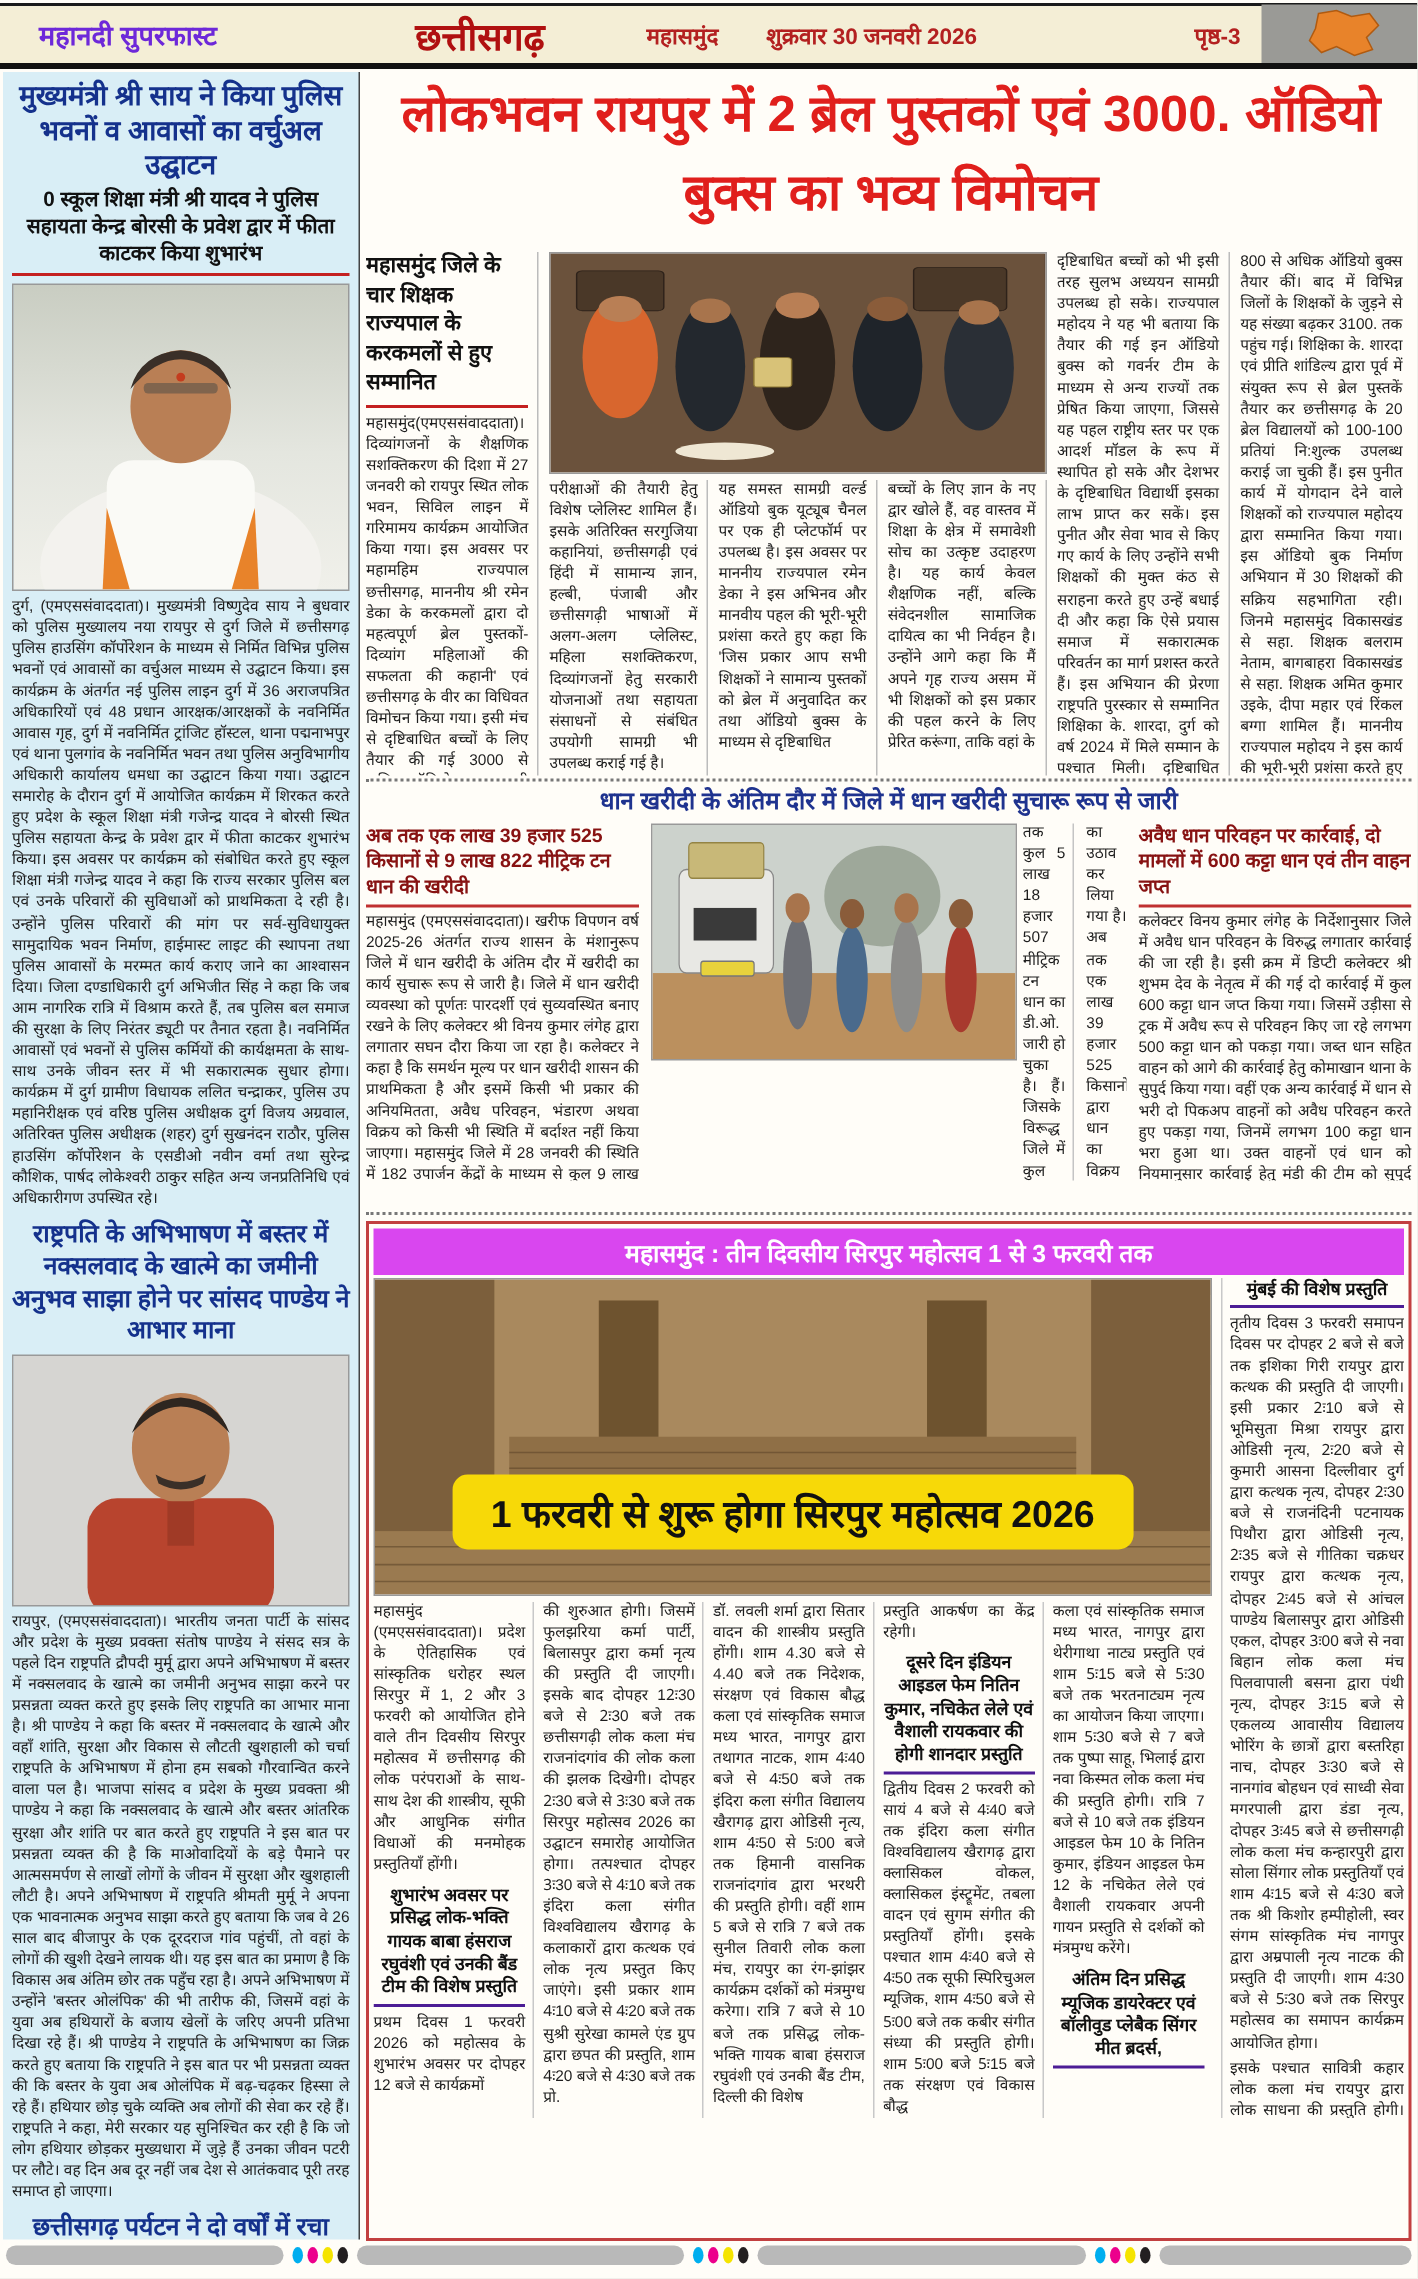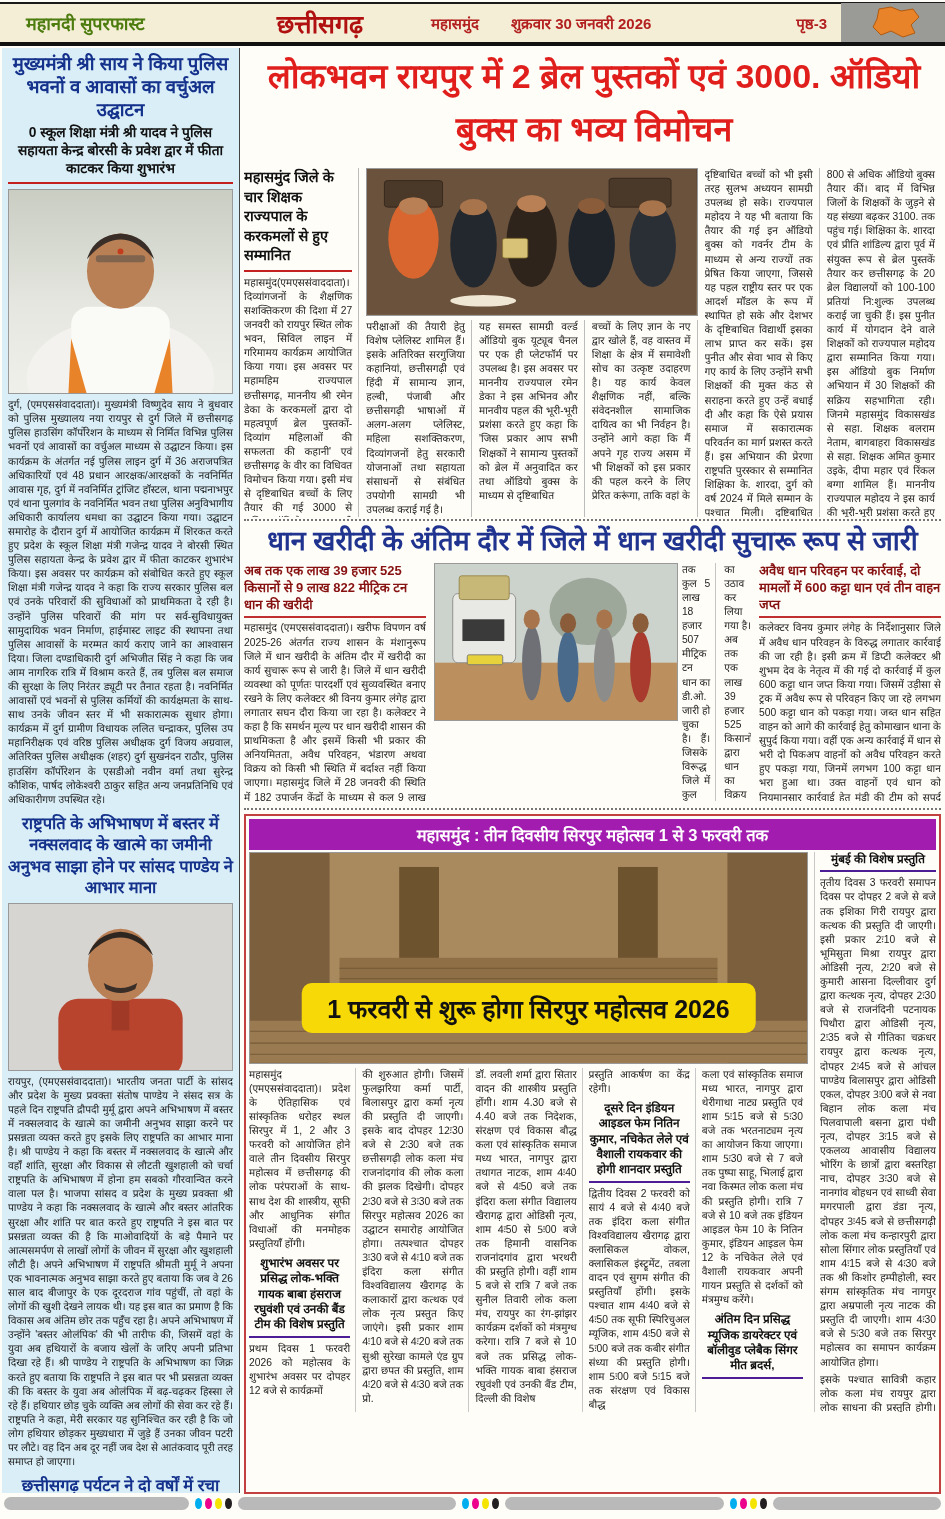--- a/index.html
+++ b/index.html
@@ -2,21 +2,21 @@
 <html><head>
 <meta charset="utf-8">
 <style>
   html,body{margin:0;padding:0;background:#e8e8e4;}
   *{box-sizing:border-box;}
   .page{position:relative;width:945px;height:1519px;margin:0 auto;background:#fffdf8;
         font-family:"Liberation Sans","DejaVu Sans",sans-serif;color:#222;overflow:hidden;}
   
   .masthead{position:absolute;left:0;top:2px;width:945px;height:40px;background:#f4eed6;
         border-top:2px solid #1a1a1a;display:flex;align-items:center;}
-  .mast-title{font-size:18px;font-weight:bold;color:#4d7c0f;padding-left:26px;width:225px;}
+  .mast-title{font-size:18px;font-weight:bold;color:#6d28d9;padding-left:26px;width:225px;}
   .mast-paper{font-size:25px;font-weight:bold;color:#b01010;width:190px;text-align:center;}
   .mast-city,.mast-date{font-size:15px;font-weight:bold;color:#b32020;padding:0 16px;}
   .mast-page{font-size:15px;font-weight:bold;color:#b32020;margin-left:auto;padding-right:14px;}
   .mast-map{width:104px;height:40px;background:#9a9a96;display:flex;align-items:center;justify-content:center;}
   .black-rule{position:absolute;left:0;top:42px;width:945px;height:4px;background:#111;}
   
   .leftcol{position:absolute;left:2px;top:48px;width:238px;height:1445px;background:#d9eef6;
         border-right:1.5px solid #444;padding:2px 6px;overflow:hidden;}
   .lh1{font-size:18.5px;line-height:1.25;font-weight:bold;color:#14318c;text-align:center;margin:2px 0 3px;}
   .lh2{font-size:16.5px;line-height:1.3;font-weight:bold;color:#14318c;text-align:center;margin:6px 0 4px;}
@@ -34,30 +34,30 @@
   .story .ncol{flex:1;border-right:1px solid #bcbcbc;padding-right:6px;}
   .story .ncol:last-child{border-right:none;}
   .mid-stack{flex:3.06;display:flex;flex-direction:column;gap:4px;}
   .mid-stack .row{display:flex;gap:7px;flex:1;}
   .mid-stack .row .ncol{flex:1;border-right:1px solid #bcbcbc;padding-right:6px;}
   .sub-red{font-size:14.5px;line-height:1.35;font-weight:bold;color:#111;
         border-bottom:2px solid #c42020;padding-bottom:4px;margin-bottom:4px;}
   
   .paddy{position:absolute;left:244px;top:519px;width:697px;height:291px;
         border-top:2px dotted #777;border-bottom:2px dotted #777;padding-top:2px;}
-  .paddy-head{font-size:27px;font-weight:bold;color:#1f338f;text-align:center;line-height:1.25;margin:2px 0 4px;}
+  .paddy-head{font-size:16px;font-weight:bold;color:#1f338f;text-align:center;line-height:1.25;margin:2px 0 4px;}
   .paddy-body{display:flex;gap:8px;height:238px;}
   .paddy-side{width:182px;overflow:hidden;}
   .paddy-mid{flex:1;display:flex;flex-direction:row;gap:4px;}
   .paddy-mid .row{display:flex;gap:8px;flex:1;}
   .msub{font-size:13px;line-height:1.3;font-weight:bold;color:#871212;margin-bottom:3px;
         border-bottom:2px solid #c03030;padding-bottom:3px;}
   
   .sirpur{position:absolute;left:244px;top:814px;width:697px;height:680px;border:2px solid #c24040;padding:3px;}
-  .red-strip{background:#a21caf;color:#fff;font-weight:bold;font-size:16.5px;text-align:center;
+  .red-strip{background:#d946ef;color:#fff;font-weight:bold;font-size:16.5px;text-align:center;
         padding:4px 0;margin-bottom:2px;}
   .sirpur-head{font-size:28px;line-height:1.5;font-weight:bold;color:#101010;text-align:center;margin:4px 0 6px;}
   .sirpur-body{display:flex;gap:6px;height:560px;}
   .sirpur-left{flex:1;display:flex;flex-direction:column;gap:4px;}
   .scols{display:flex;gap:6px;flex:1;}
   .scols .ncol{flex:1;border-right:1px solid #c8c8c8;padding-right:5px;}
   .scols .ncol:last-child{border-right:none;}
   .sirpur-right{width:122px;border-left:1px solid #c8c8c8;padding-left:5px;overflow:hidden;}
   .mini-head{font-size:11.8px;line-height:1.3;font-weight:bold;color:#111;text-align:center;
         border-bottom:2px solid #4c1d95;padding-bottom:3px;margin:5px 0 4px;}

